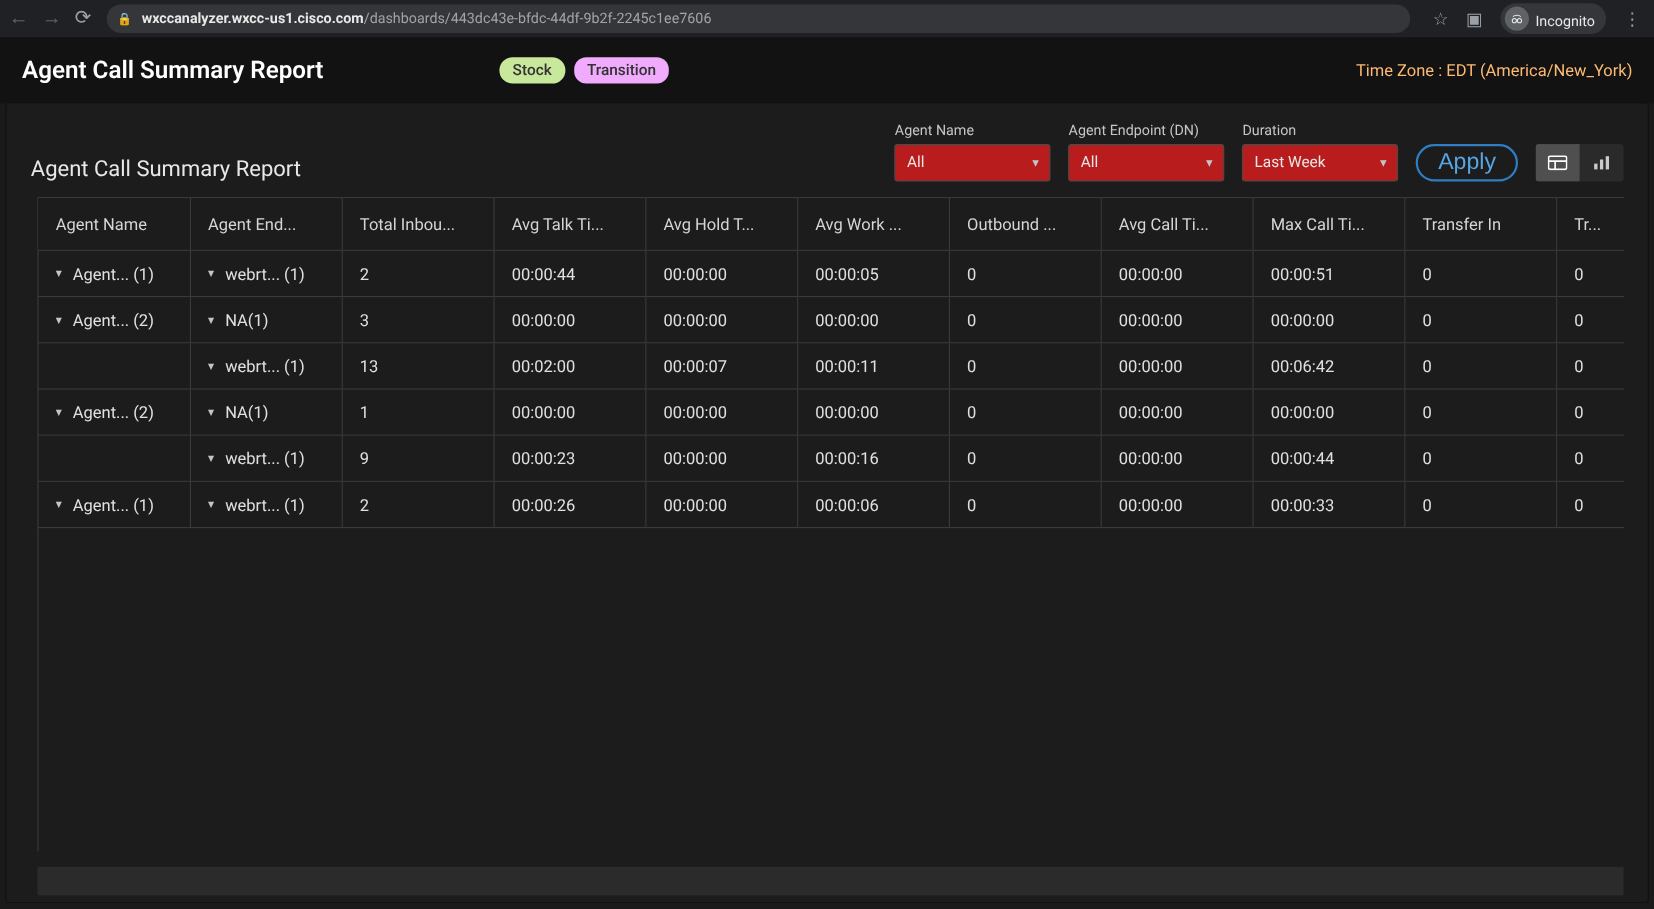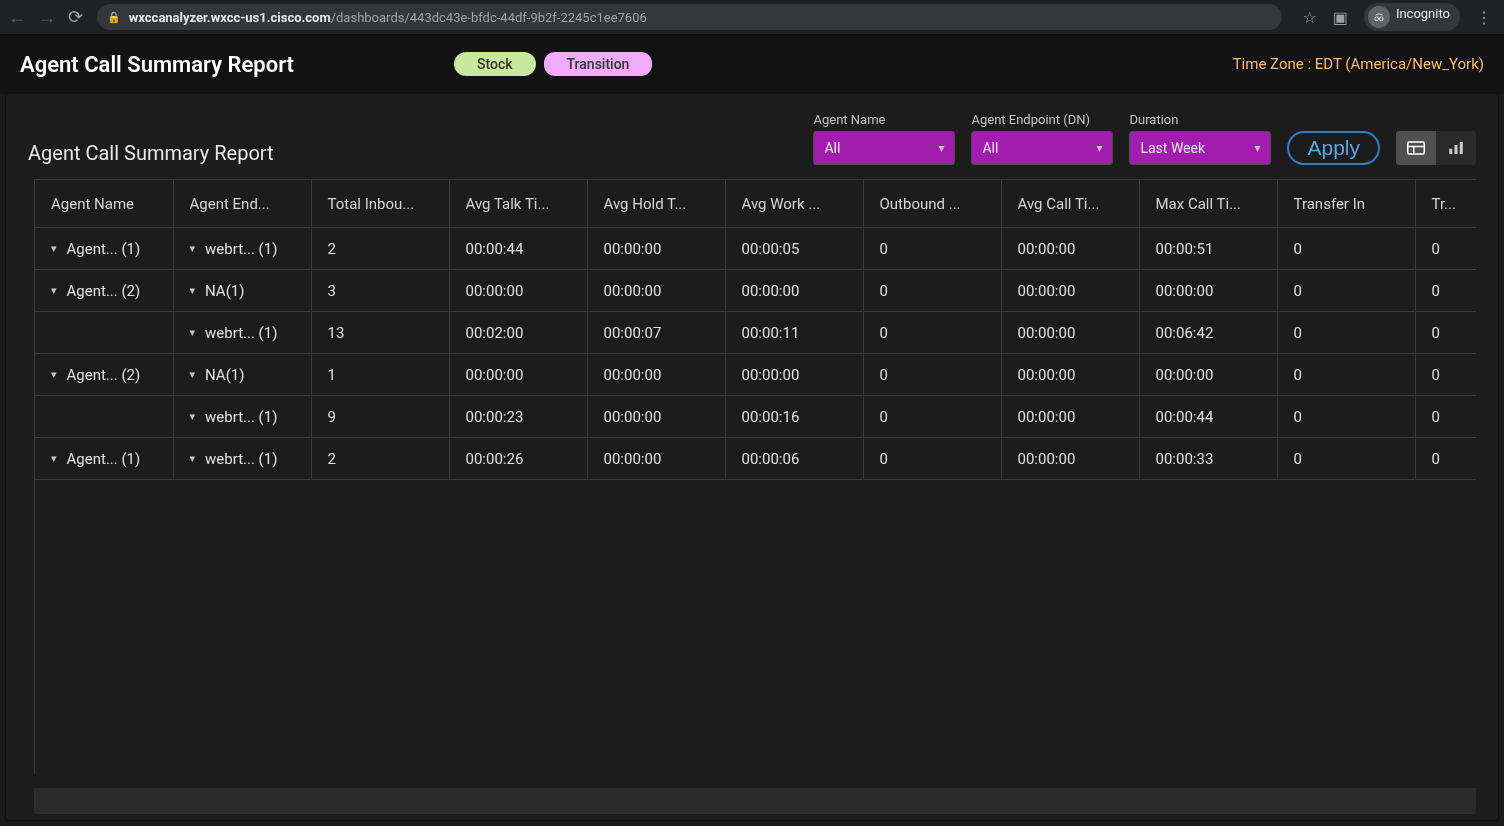--- a/index.html
+++ b/index.html
@@ -40,21 +40,21 @@
     color: #9aa0a6;
     overflow: hidden;
     margin-left: 6px;
   }
   .lock-icon { font-size: 11px; margin-right: 8px; color: #9aa0a6; }
   .url-host { color: #e8e8e8; font-weight: bold; }
   .url-path { color: #a3a3a3; }
   .right-icons { display: flex; align-items: center; gap: 16px; margin-left: 12px; margin-right: 4px; }
   .star-icon, .devices-icon, .kebab-icon { color: #9aa0a6; font-size: 16px; }
   .incognito {
-    display: flex; align-items: flex-start; gap: 6px;
+    display: flex; align-items: flex-end; gap: 6px;
     background: #35363a;
     border-radius: 16px;
     padding: 3px 10px 3px 4px;
     font-size: 13px;
     color: #e8e8e8;
   }
   .incog-circle {
     width: 22px; height: 22px; border-radius: 50%;
     background: #5f6368;
     display: flex; align-items: center; justify-content: center;
@@ -70,21 +70,21 @@
     background: #121212;
   }
   .page-title {
     font-size: 22px;
     font-weight: 600;
     color: #fff;
   }
   .pills { display: flex; gap: 8px; margin-left: 160px; }
   .pill {
     border-radius: 14px;
-    padding: 4px 23px;
+    padding: 4px 12px;
     font-size: 14px;
     font-weight: 500;
     color: #333;
   }
   .pill-stock { background: #c8e89c; }
   .pill-transition { background: #f0abfc; border-radius: 11px; }
   .tz {
     margin-left: auto;
     font-size: 15px;
     color: #fdba74;
@@ -106,21 +106,21 @@
     padding: 18px 22px 14px 22px;
     gap: 16px;
   }
   .panel-title { font-size: 20px; color: #e8e8e8; }
   .filters { margin-left: auto; display: flex; gap: 16px; align-items: flex-end; }
   .filter-group { display: flex; flex-direction: column; gap: 4px; }
   .filter-label { font-size: 13px; color: #c5c5c5; }
   .select {
     display: flex; align-items: center; justify-content: space-between;
     width: 142px; height: 34px;
-    background: #a21caf;
+    background: #b91c1c;
     border: 1px solid #4a4a4a;
     border-radius: 3px;
     padding: 0 10px;
     font-size: 14px;
     color: #e8e8e8;
     cursor: pointer;
   }
   .chev { font-size: 12px; color: #c5c5c5; }
   .apply-btn {
     height: 34px;

